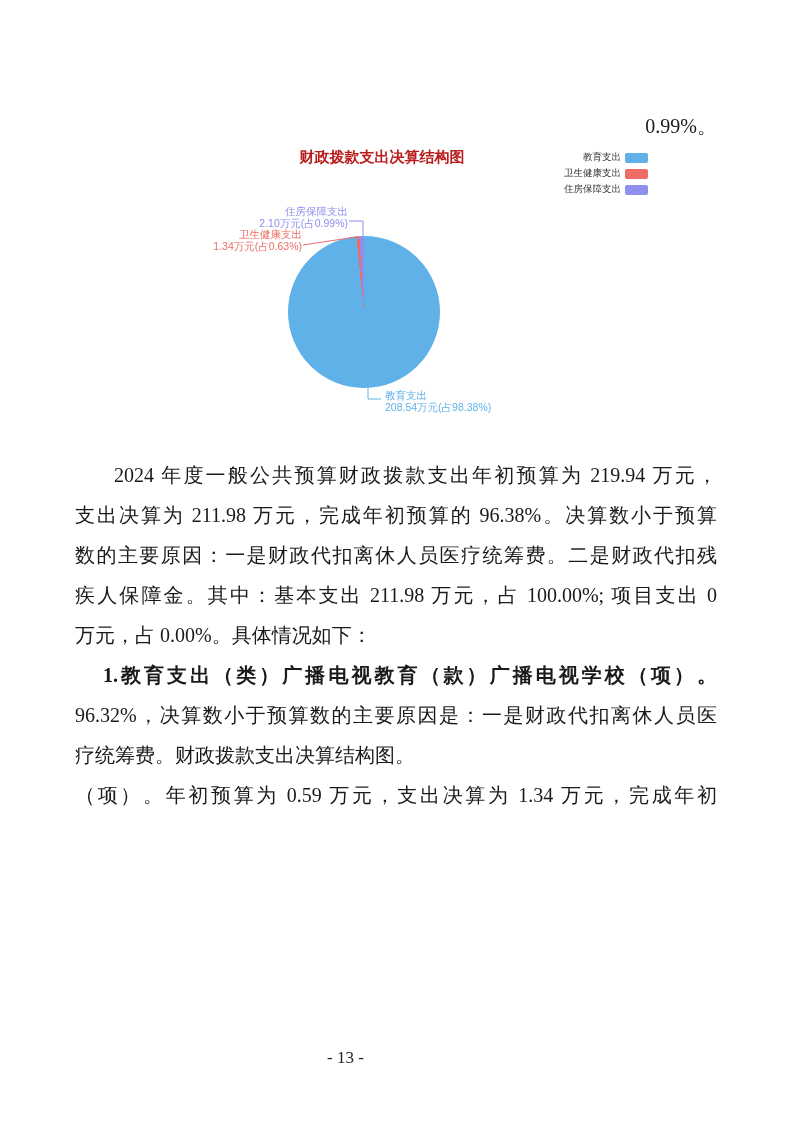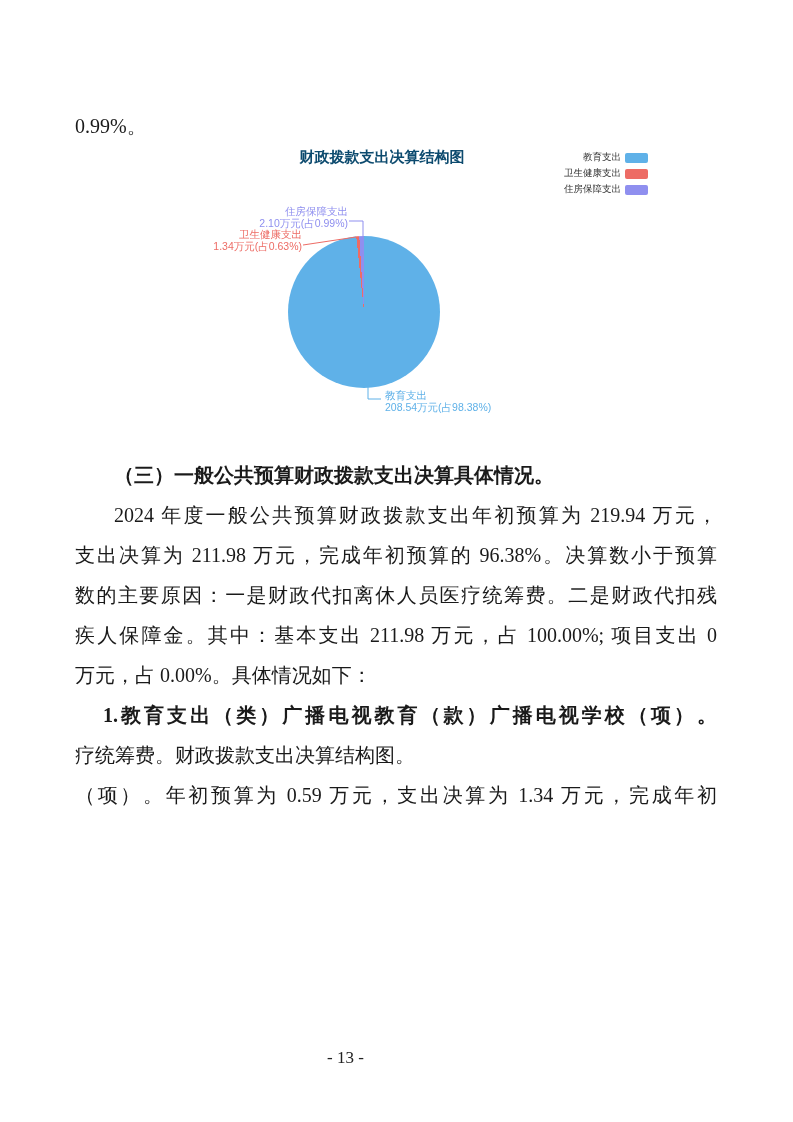--- a/index.html
+++ b/index.html
@@ -15,40 +15,41 @@
   }
 
   
   .continuation {
     position: absolute;
     left: 75px;
     top: 106px;
     width: 642px;
     font-size: 20px;
     line-height: 40px;
+    text-align: right;
   }
 
   
   .chart {
     position: absolute;
     left: 0;
     top: 140px;
     width: 793px;
     height: 300px;
     font-family: "Liberation Sans", "DejaVu Sans", sans-serif;
   }
   .chart-title {
     position: absolute;
     left: 0;
     top: 8px;
     width: 764px;
     text-align: center;
     font-size: 15px;
     font-weight: bold;
-    color: #0c4a6e;
+    color: #b91c1c;
   }
   .legend {
     position: absolute;
     top: 11px;
     right: 145px;
     display: flex;
     flex-direction: column;
     align-items: flex-end;
     gap: 3px;
   }
@@ -169,29 +170,29 @@
       <div>1.34万元(占0.63%)</div>
     </div>
 
     <div class="callout left" style="left: 385px; top: 249px; color: rgb(95, 177, 232);">
       <div>教育支出</div>
       <div>208.54万元(占98.38%)</div>
     </div>
   </div>
 
   <div class="content">
-    <div class="line bold ind2">（三）一般公共预算财政拨款支出决算具体情况。</div>
 
     <div class="line just ind2">2024 年度一般公共预算财政拨款支出年初预算为 219.94 万元，</div>
     <div class="line just">支出决算为 211.98 万元，完成年初预算的 96.38%。决算数小于预算</div>
     <div class="line just">数的主要原因：一是财政代扣离休人员医疗统筹费。二是财政代扣残</div>
     <div class="line just">疾人保障金。其中：基本支出 211.98 万元，占 100.00%; 项目支出 0</div>
     <div class="line">万元，占 0.00%。具体情况如下：</div>
 
     <div class="line just bold ind14">1.教育支出（类）广播电视教育（款）广播电视学校（项）。</div>
+    <div class="line just">96.32%，决算数小于预算数的主要原因是：一是财政代扣离休人员医</div>
     <div class="line">疗统筹费。财政拨款支出决算结构图。</div>
 
     <div class="line just"><span class="bold">（项）。</span><span>年初预算为 0.59 万元，支出决算为 1.34 万元，完成年初</span></div>
   </div>
 
   <div class="footer">- 13 -</div>
 
 </div>
 
 </body></html>

